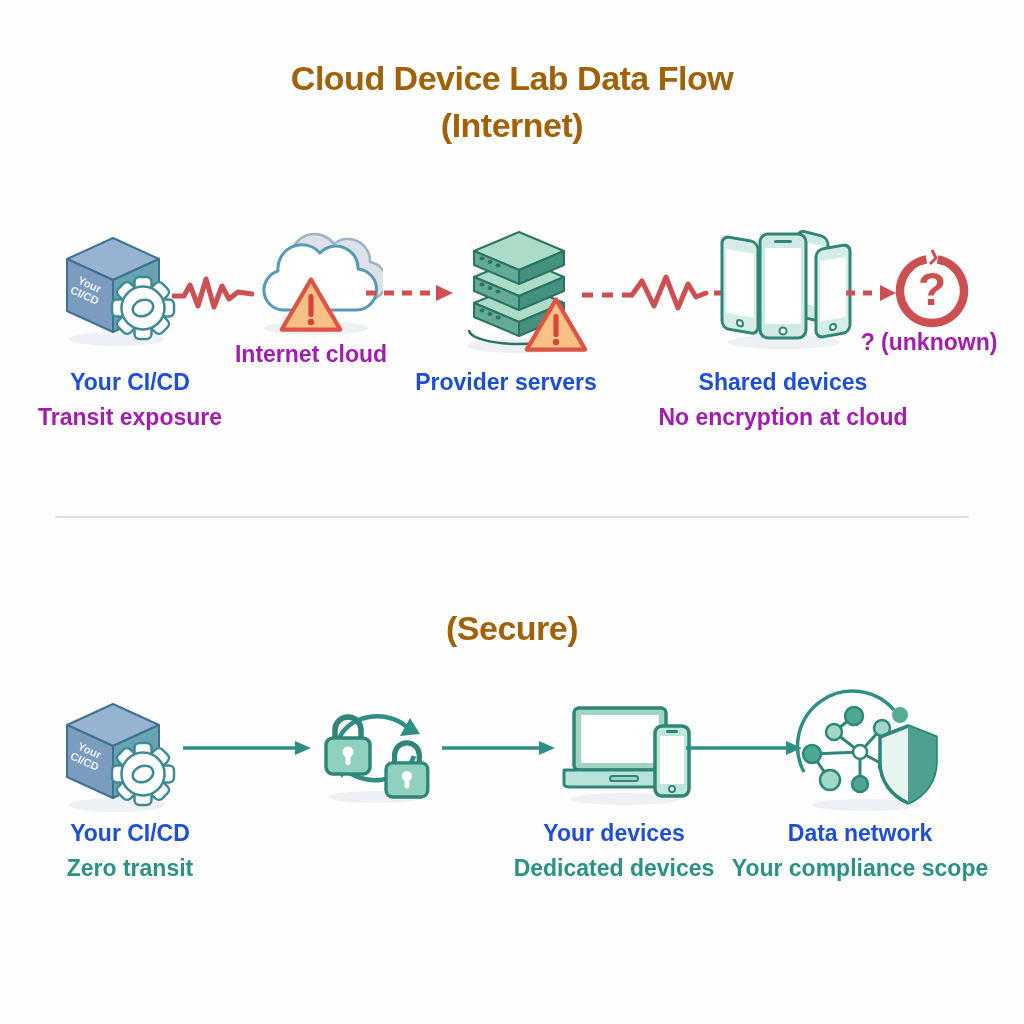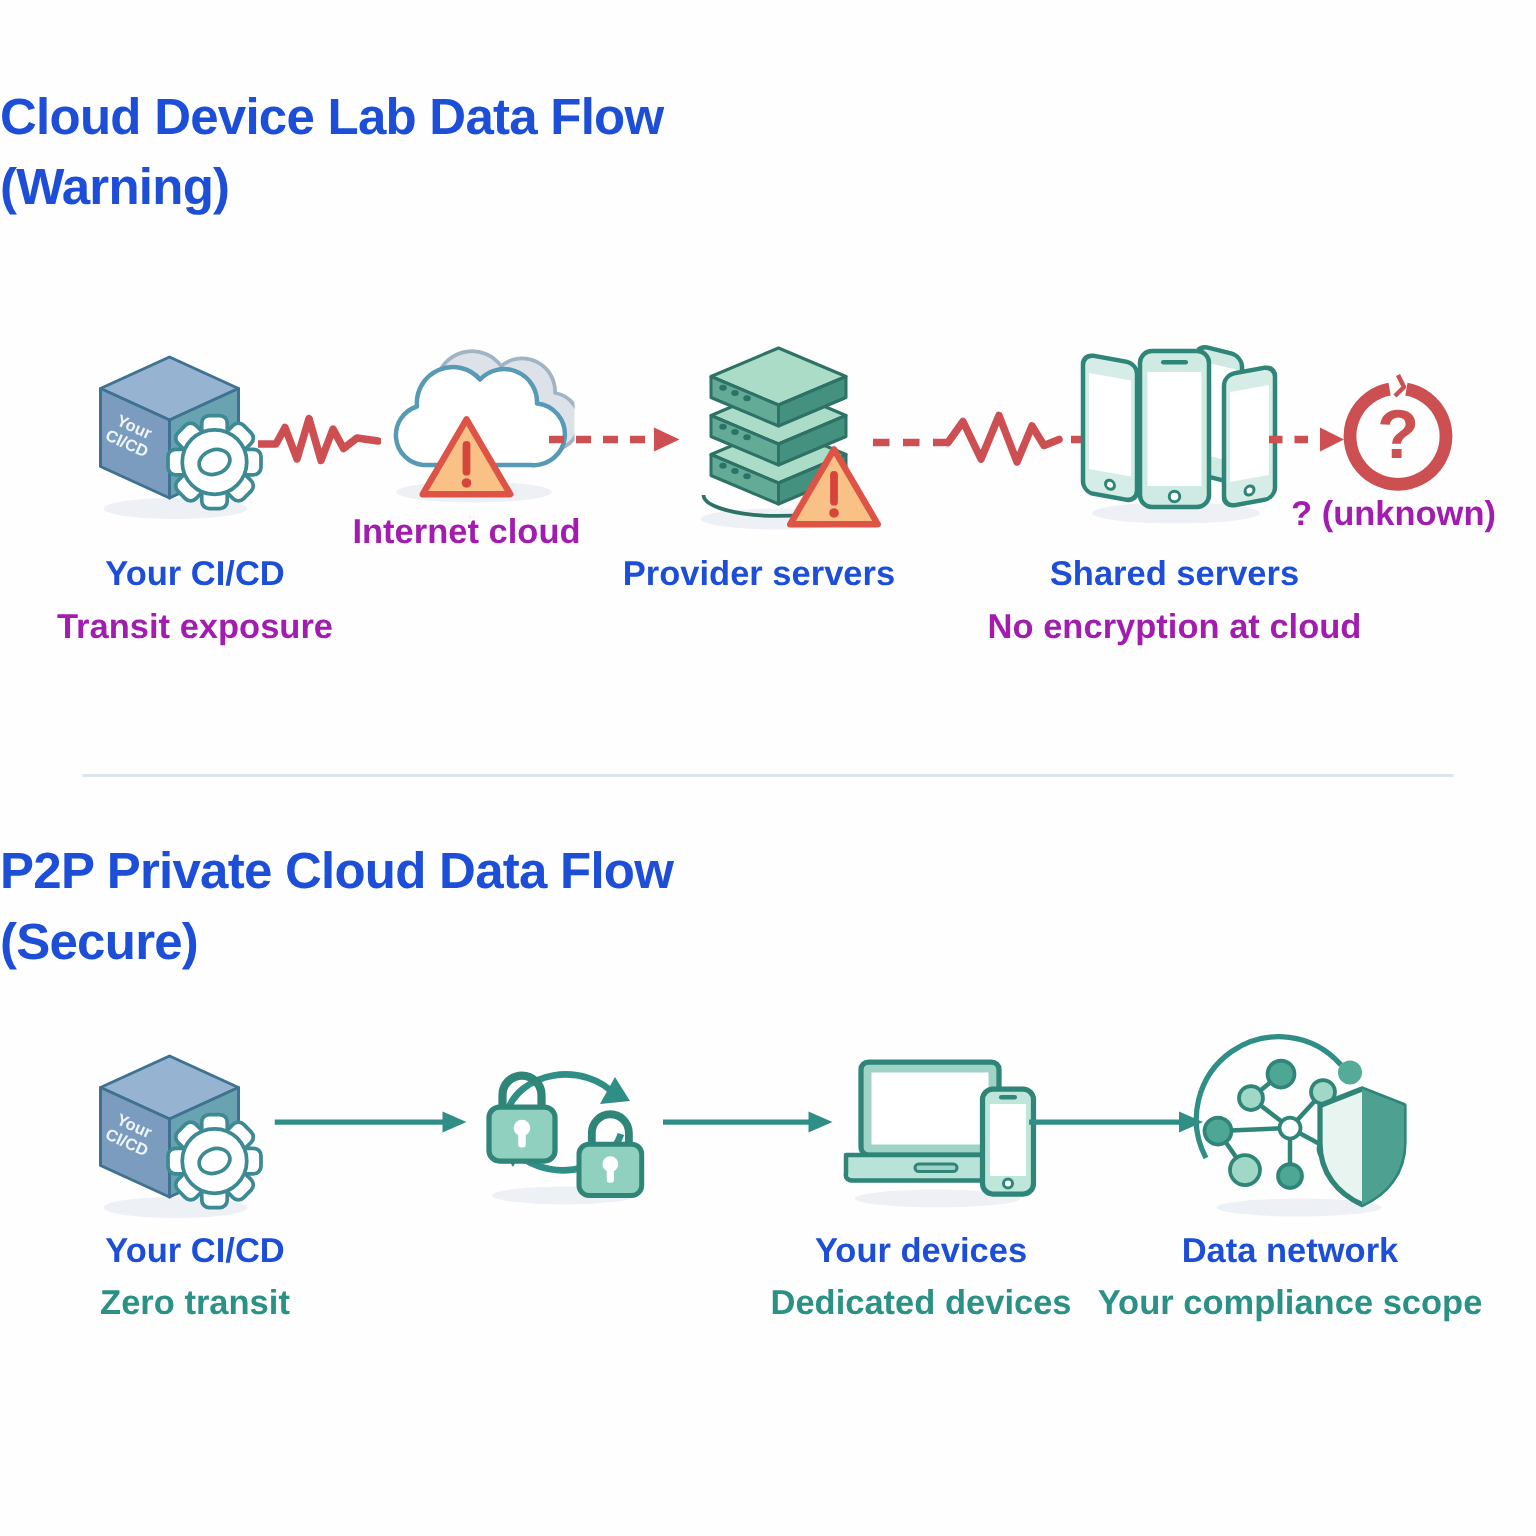--- a/index.html
+++ b/index.html
@@ -1,33 +1,33 @@
 <!DOCTYPE html>
 <html><head>
 <meta charset="utf-8">
 <style>
   html,body{margin:0;padding:0;}
   body{width:1024px;height:1024px;background:#fefefe;position:relative;overflow:hidden;
        font-family:"Liberation Sans", sans-serif;}
   .canvas{position:absolute;inset:0;}
-  .title{position:absolute;width:100%;text-align:left;font-weight:700;
-         font-size:34px;line-height:47px;color:#1d4ed8;letter-spacing:-0.5px;white-space:pre-line;}
+  .title{position:absolute;width:100%;text-align:center;font-weight:700;
+         font-size:34px;line-height:47px;color:#a16207;letter-spacing:-0.5px;white-space:pre-line;}
   .lbl{position:absolute;font-weight:700;font-size:23px;color:#1d4ed8;white-space:nowrap;
        transform:translateX(-50%);}
   .red{color:#a21caf;}
   .teal{color:#2a9184;}
   .icon{position:absolute;}
   .divider{position:absolute;left:55px;width:914px;height:2px;background:#dfe4e9;}
 </style>
 </head>
 <body>
 
 <div class="canvas">
 
-  <div class="title" style="top:55px"><span>Cloud Device Lab Data Flow</span><br><span>(Warning)</span></div>
+  <div class="title" style="top:55px"><span>Cloud Device Lab Data Flow</span><br><span>(Internet)</span></div>
 
   <svg class="icon" style="left:55px;top:232px" width="125" height="115" viewBox="0 0 125 115">
     <ellipse cx="62" cy="107" rx="48" ry="7" fill="#edf1f5"></ellipse>
     <g stroke="#3f7291" stroke-width="2" stroke-linejoin="round">
       <polygon points="58,6 104,27 58,48 12,27" fill="#96b3d2"></polygon>
       <polygon points="12,27 58,48 58,100 12,79" fill="#7b9cbf"></polygon>
       <polygon points="58,48 104,27 104,79 58,100" fill="#69a3b1"></polygon>
     </g>
     <g transform="translate(33,56) rotate(24)" fill="#eef5f8" font-weight="bold" font-size="11" text-anchor="middle">
       <text y="0">Your</text>
@@ -147,26 +147,26 @@
   </svg>
 
   <div class="lbl red" style="left:311px;top:341px">Internet cloud</div>
   <div class="lbl red" style="left:929px;top:329px">? (unknown)</div>
 
   <div class="lbl" style="left:130px;top:369px">Your CI/CD</div>
   <div class="lbl" style="left:506px;top:369px">Provider servers</div>
 
   <div class="lbl red" style="left:130px;top:404px">Transit exposure</div>
 
-  <div class="lbl" style="left:783px;top:369px">Shared servers</div>
+  <div class="lbl" style="left:783px;top:369px">Shared devices</div>
   <div class="lbl red" style="left:783px;top:404px">No encryption at cloud</div>
 
   <div class="divider" style="top:516px"></div>
 
-  <div class="title" style="top:558px"><span>P2P Private Cloud Data Flow</span><br><span>(Secure)</span></div>
+  <div class="title" style="top:558px"><br><span>(Secure)</span></div>
 
   <svg class="icon" style="left:55px;top:698px" width="125" height="115" viewBox="0 0 125 115">
     <ellipse cx="62" cy="107" rx="48" ry="7" fill="#edf1f5"></ellipse>
     <g stroke="#3f7291" stroke-width="2" stroke-linejoin="round">
       <polygon points="58,6 104,27 58,48 12,27" fill="#96b3d2"></polygon>
       <polygon points="12,27 58,48 58,100 12,79" fill="#7b9cbf"></polygon>
       <polygon points="58,48 104,27 104,79 58,100" fill="#69a3b1"></polygon>
     </g>
     <g transform="translate(33,56) rotate(24)" fill="#eef5f8" font-weight="bold" font-size="11" text-anchor="middle">
       <text y="0">Your</text>

